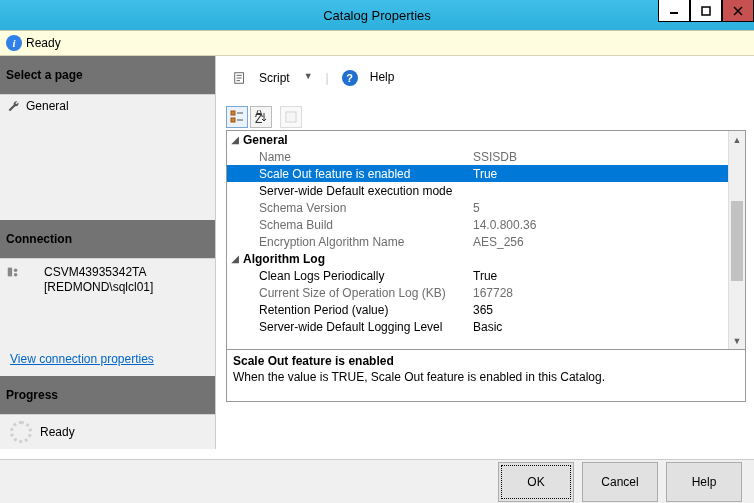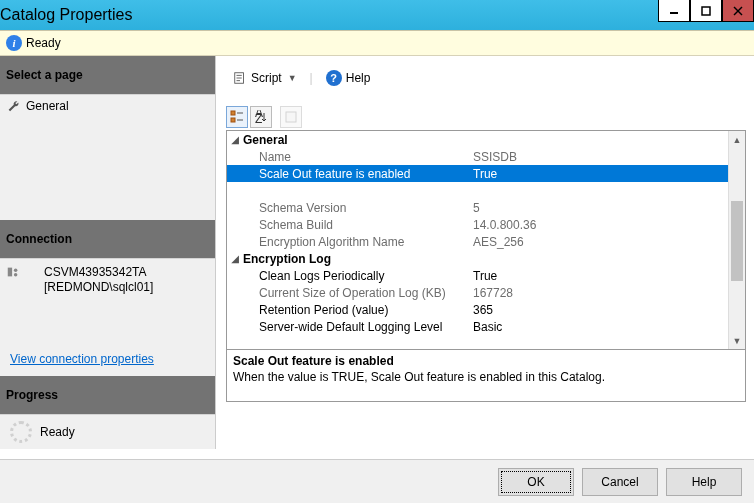--- a/index.html
+++ b/index.html
@@ -1,19 +1,19 @@
 <!DOCTYPE html>
 <html><head>
 <meta charset="utf-8">
 <style>
 * { box-sizing: border-box; margin: 0; padding: 0; font-family: 'Segoe UI', Tahoma, sans-serif; font-size: 12px; }
 body { background: #fff; width: 754px; height: 503px; overflow: hidden; position: relative; }
 
 .titlebar { height: 30px; background: linear-gradient(#3fbee8,#2db0dd); display: flex; align-items: center; position: relative; }
-.titlebar-title { flex: 1; color: #000; font-size: 16px; }
+.titlebar-title { flex: 1; text-align: center; color: #000; font-size: 13px; }
 .titlebar-ctrls { position: absolute; right: 0; top: 0; display: flex; }
 .tb-btn { width: 32px; height: 22px; border: 1px solid #000; border-top: none; display: flex; align-items: center; justify-content: center; }
 .tb-min { background: #fff; }
 .tb-max { background: #fff; }
 .tb-close { background: #c75050; }
 .tb-btn svg { display: block; }
 
 .statusbar { height: 26px; background: #fffddf; border-bottom: 1px solid #d7d2b8; display: flex; align-items: center; padding: 0 6px; gap: 4px; border-top: 1px solid #c9c4a7;}
 .info-icon { width:16px; height:16px; border-radius:50%; background:#2f80e8; color:#fff; display:flex; align-items:center; justify-content:center; font-weight:bold; font-size:11px; font-style:italic; font-family:Georgia,serif;}
 
@@ -23,21 +23,21 @@
 .page-item { padding: 4px 6px; display: flex; align-items:center; gap:6px; }
 .conn-block { padding: 6px; }
 .conn-label { display:flex; align-items:flex-start; gap:24px; }
 .conn-text { line-height:1.3; }
 .link { color: #0066cc; text-decoration: underline; cursor: pointer; display: block; padding: 6px 6px 10px 10px; margin-top: 44px; }
 .progress-item { display:flex; align-items:center; gap:8px; padding:6px 10px; }
 .spinner { width:22px;height:22px;border:3px dotted #d0d0d0;border-radius:50%; }
 
 .rightpane { flex:1; display:flex; flex-direction:column; background:#fff; padding:6px 8px 0 10px; }
 .toolbar { display:flex; align-items:center; gap:6px; padding:4px 0 8px 0; }
-.script-btn { display:flex; align-items:center; gap:4px; padding:3px 6px; border:1px solid transparent; }
+.script-btn { display:flex; align-items:flex-start; gap:12px; padding:3px 6px; border:1px solid transparent; }
 .dropdown-caret { font-size:9px; color:#555; margin-left:2px;}
 .help-icon { width:16px;height:16px;border-radius:50%;background:#2070d0;color:#fff;display:flex;align-items:center;justify-content:center;font-weight:bold;font-size:11px;}
 
 .gridtoolbar { display:flex; gap:2px; padding:2px 0; margin-top:6px;}
 .gt-btn { width:22px;height:22px;border:1px solid #bbb;background:#f5f5f5;display:flex;align-items:center;justify-content:center; }
 .gt-btn.active { border-color:#7aa7d9; background:#eaf2fb; }
 .gt-btn.disabled { opacity:.5; }
 
 .propgrid { border:1px solid #999; height:220px; position:relative; display:flex; }
 .grid-body-wrap { flex:1; overflow:hidden; }
@@ -54,21 +54,21 @@
 .selected .pg-name-col,.selected .pg-val-col{ color:#fff !important; }
 
 .scrollbar { width:17px; background:#f0f0f0; border-left:1px solid #ddd; position:relative; }
 .sb-btn { width:100%; height:17px; background:#f0f0f0; display:flex;align-items:center;justify-content:center; color:#606060; font-size:9px;}
 .sb-thumb { position:absolute; left:2px; right:2px; top:70px; height:80px; background:#c2c2c2; }
 
 .descbox { border:1px solid #999; border-top:none; padding:4px 6px; height:52px; }
 .descbox .dt { font-weight:bold; margin-bottom:2px; }
 
 .buttonbar { position:absolute; bottom:0; left:0; right:0; height:44px; border-top:1px solid #ccc; display:flex; justify-content:flex-end; align-items:center; gap:8px; padding:0 12px; background:#f0f0f0; }
-.dlg-btn { min-width:76px; height:28px; border:1px solid #adadad; background:#e1e1e1; cursor:pointer; }
+.dlg-btn { min-width:76px; height:40px; border:1px solid #adadad; background:#e1e1e1; cursor:pointer; }
 .dlg-btn.focus { outline:1px dotted #000; outline-offset:-4px; }
 
 .wrench { width:14px;height:14px; }
 .serv-icon { width:14px;height:14px; }
 .topgap { flex:1; }
 </style>
 </head>
 <body>
 
 <div class="titlebar">
@@ -187,39 +187,40 @@
               <span class="pg-name-col readonly">Name</span>
               <span class="pg-val-col readonly">SSISDB</span>
             </div>
             <div class="pg-row pg-sub selected">
               <span class="pg-toggle"></span>
               <span class="pg-name-col">Scale Out feature is enabled</span>
               <span class="pg-val-col">True</span>
             </div>
             <div class="pg-row pg-sub">
               <span class="pg-toggle"></span>
+              <span class="pg-name-col">Server-wide Default execution mode</span>
             </div>
             <div class="pg-row pg-sub">
               <span class="pg-toggle"></span>
               <span class="pg-name-col readonly">Schema Version</span>
               <span class="pg-val-col readonly">5</span>
             </div>
             <div class="pg-row pg-sub">
               <span class="pg-toggle"></span>
               <span class="pg-name-col readonly">Schema Build</span>
               <span class="pg-val-col readonly">14.0.800.36</span>
             </div>
             <div class="pg-row pg-sub">
               <span class="pg-toggle"></span>
               <span class="pg-name-col readonly">Encryption Algorithm Name</span>
               <span class="pg-val-col readonly">AES_256</span>
             </div>
             <div class="pg-row pg-cat">
               <span class="pg-toggle">◢</span>
-              <span class="pg-name-col">Encryption Log</span>
+              <span class="pg-name-col">Algorithm Log</span>
               <span class="pg-val-col"></span>
             </div>
             <div class="pg-row pg-sub">
               <span class="pg-toggle"></span>
               <span class="pg-name-col">Clean Logs Periodically</span>
               <span class="pg-val-col">True</span>
             </div>
             <div class="pg-row pg-sub">
               <span class="pg-toggle"></span>
               <span class="pg-name-col readonly">Current Size of Operation Log (KB)</span>

